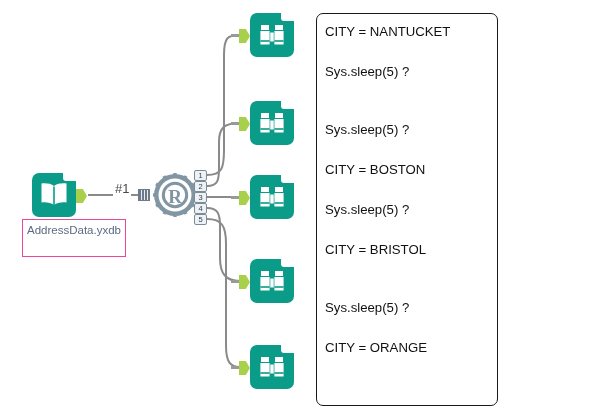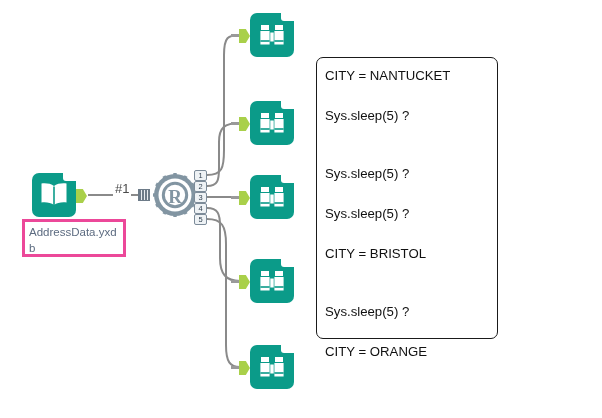--- a/index.html
+++ b/index.html
@@ -86,21 +86,21 @@
 
   
   #input-tool { left: 32px; top: 173px; }
 
   .tool-label {
     position: absolute;
     left: 22px;
     top: 219px;
     width: 104px;
     height: 38px;
-    border: 3px solid #ec4899;
+    border: 1px solid #ec4899;
     background: #ffffff;
     box-sizing: border-box;
     font-size: 11.5px;
     line-height: 16px;
     color: #5c6b80;
     padding: 2px 3px 0 4px;
     word-break: break-all;
     overflow: hidden;
   }
 
@@ -154,27 +154,26 @@
 
   
   .browse { left: 250px; }
 
   
   #results-panel {
     position: absolute;
     left: 316px;
     top: 13px;
     width: 182px;
-    height: 282px;
+    height: 393px;
     border: 1.4px solid #1a1a1a;
     border-radius: 7px;
     background: #ffffff;
     box-sizing: border-box;
     padding: 10px 0 0 8px;
-    margin-top: 44px;
   }
   .panel-line {
     font-size: 13.2px;
     line-height: 15px;
     color: #111111;
     height: 40px;
     white-space: nowrap;
   }
   .panel-line.gap { height: 58px; }
 </style>
@@ -331,19 +330,20 @@
         <rect x="2.4" y="18.2" width="9.2" height="1.6" fill="#0b9b89"></rect>
         <rect x="16.4" y="18.2" width="9.2" height="1.6" fill="#0b9b89"></rect>
       </svg>
     </div>
   </div>
 
   <div id="results-panel">
     <div class="panel-line">CITY = NANTUCKET</div>
     <div class="panel-line gap">Sys.sleep(5) ?</div>
     <div class="panel-line">Sys.sleep(5) ?</div>
+    <div class="panel-line">CITY = BOSTON</div>
     <div class="panel-line">Sys.sleep(5) ?</div>
     <div class="panel-line gap">CITY = BRISTOL</div>
     <div class="panel-line">Sys.sleep(5) ?</div>
     <div class="panel-line">CITY = ORANGE</div>
   </div>
 
 </div>
 
 </body></html>

